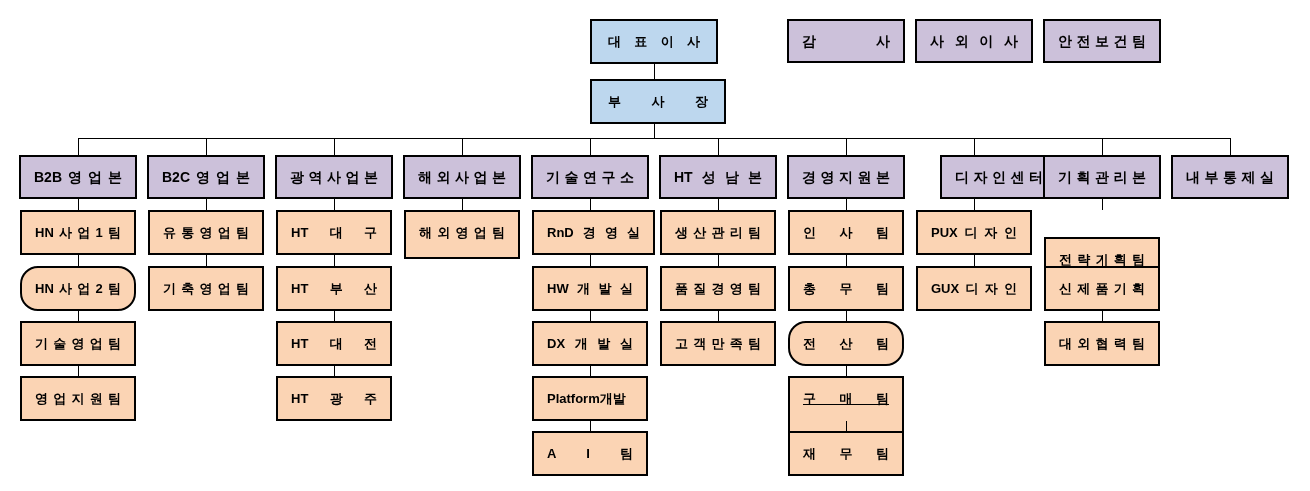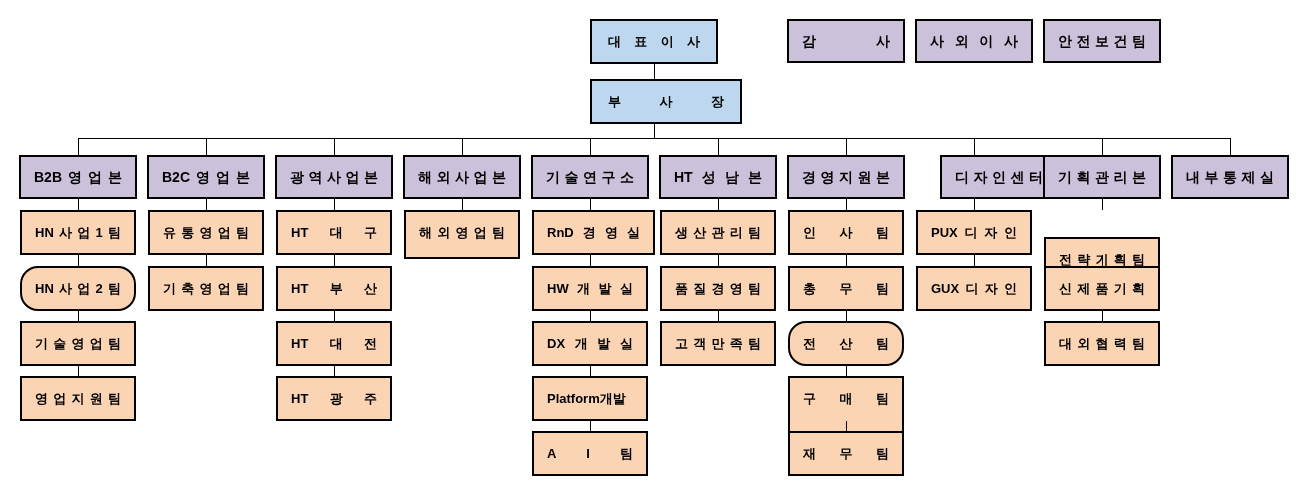--- a/index.html
+++ b/index.html
@@ -64,21 +64,21 @@
 </head>
 <body>
 
 <div class="canvas">
 
   <div class="vline" style="left:653.5px; top:64px; height:15px;"></div>
   <div class="vline" style="left:653.5px; top:124px; height:14px;"></div>
   <div class="hline" style="left:78px; top:138px; width:1153px;"></div>
 
   <div class="box exec" style="left:590px; top:19px; width:128px; height:45px; line-height:41px;">대 표 이 사</div>
-  <div class="box exec" style="left:590px; top:79px; width:152px; height:45px; line-height:41px;">부 사 장</div>
+  <div class="box exec" style="left:590px; top:79px; width:136px; height:45px; line-height:41px;">부 사 장</div>
 
   <div class="box staff" id="staff-0">감 사</div>
   <div class="box staff" id="staff-1">사 외 이 사</div>
   <div class="box staff" id="staff-2">안 전 보 건 팀</div>
 
   <div id="columns">
       <div class="vline" style="left: 77.5px; top: 138px; height: 17px;"></div>
       <div class="box division" style="left: 19px; top: 155px; width: 118px; height: 44px; line-height: 40px;">B2B 영 업 본 부</div>
       <div class="vline" style="left: 77.5px; top: 199px; height: 11px;"></div>
       <div class="box team" style="left: 20px; top: 210px; width: 116px; height: 45px; line-height: 41px;">HN 사 업 1 팀</div>
@@ -130,21 +130,21 @@
       <div class="box team" style="left: 660px; top: 321px; width: 116px; height: 45px; line-height: 41px;">고 객 만 족 팀</div>
       <div class="vline" style="left: 845.5px; top: 138px; height: 17px;"></div>
       <div class="box division" style="left: 787px; top: 155px; width: 118px; height: 44px; line-height: 40px;">경 영 지 원 본 부</div>
       <div class="vline" style="left: 845.5px; top: 199px; height: 11px;"></div>
       <div class="box team" style="left: 788px; top: 210px; width: 116px; height: 45px; line-height: 41px;">인 사 팀</div>
       <div class="vline" style="left: 845.5px; top: 255px; height: 11px;"></div>
       <div class="box team" style="left: 788px; top: 266px; width: 116px; height: 45px; line-height: 41px;">총 무 팀</div>
       <div class="vline" style="left: 845.5px; top: 311px; height: 10px;"></div>
       <div class="box team" style="left: 788px; top: 321px; width: 116px; height: 45px; line-height: 41px; border-radius: 18px;">전 산 팀</div>
       <div class="vline" style="left: 845.5px; top: 366px; height: 10px;"></div>
-      <div class="box team" style="left: 788px; top: 376px; width: 116px; height: 61px; line-height: 41px;">구 매 팀</div>
+      <div class="box team" style="left: 788px; top: 376px; width: 116px; height: 61px; line-height: 41px; text-decoration: underline;">구 매 팀</div>
       <div class="vline" style="left: 845.5px; top: 421px; height: 10px;"></div>
       <div class="box team" style="left: 788px; top: 431px; width: 116px; height: 45px; line-height: 41px;">재 무 팀</div>
       <div class="vline" style="left: 973.5px; top: 138px; height: 17px;"></div>
       <div class="box division" style="left: 940px; top: 155px; width: 118px; height: 44px; line-height: 40px;">디 자 인 센 터</div>
       <div class="vline" style="left: 973.5px; top: 199px; height: 11px;"></div>
       <div class="box team" style="left: 916px; top: 210px; width: 116px; height: 45px; line-height: 41px;">PUX 디 자 인 팀</div>
       <div class="vline" style="left: 973.5px; top: 255px; height: 11px;"></div>
       <div class="box team" style="left: 916px; top: 266px; width: 116px; height: 45px; line-height: 41px;">GUX 디 자 인 팀</div>
       <div class="vline" style="left: 1101.5px; top: 138px; height: 17px;"></div>
       <div class="box division" style="left: 1043px; top: 155px; width: 118px; height: 44px; line-height: 40px;">기 획 관 리 본 부</div>

